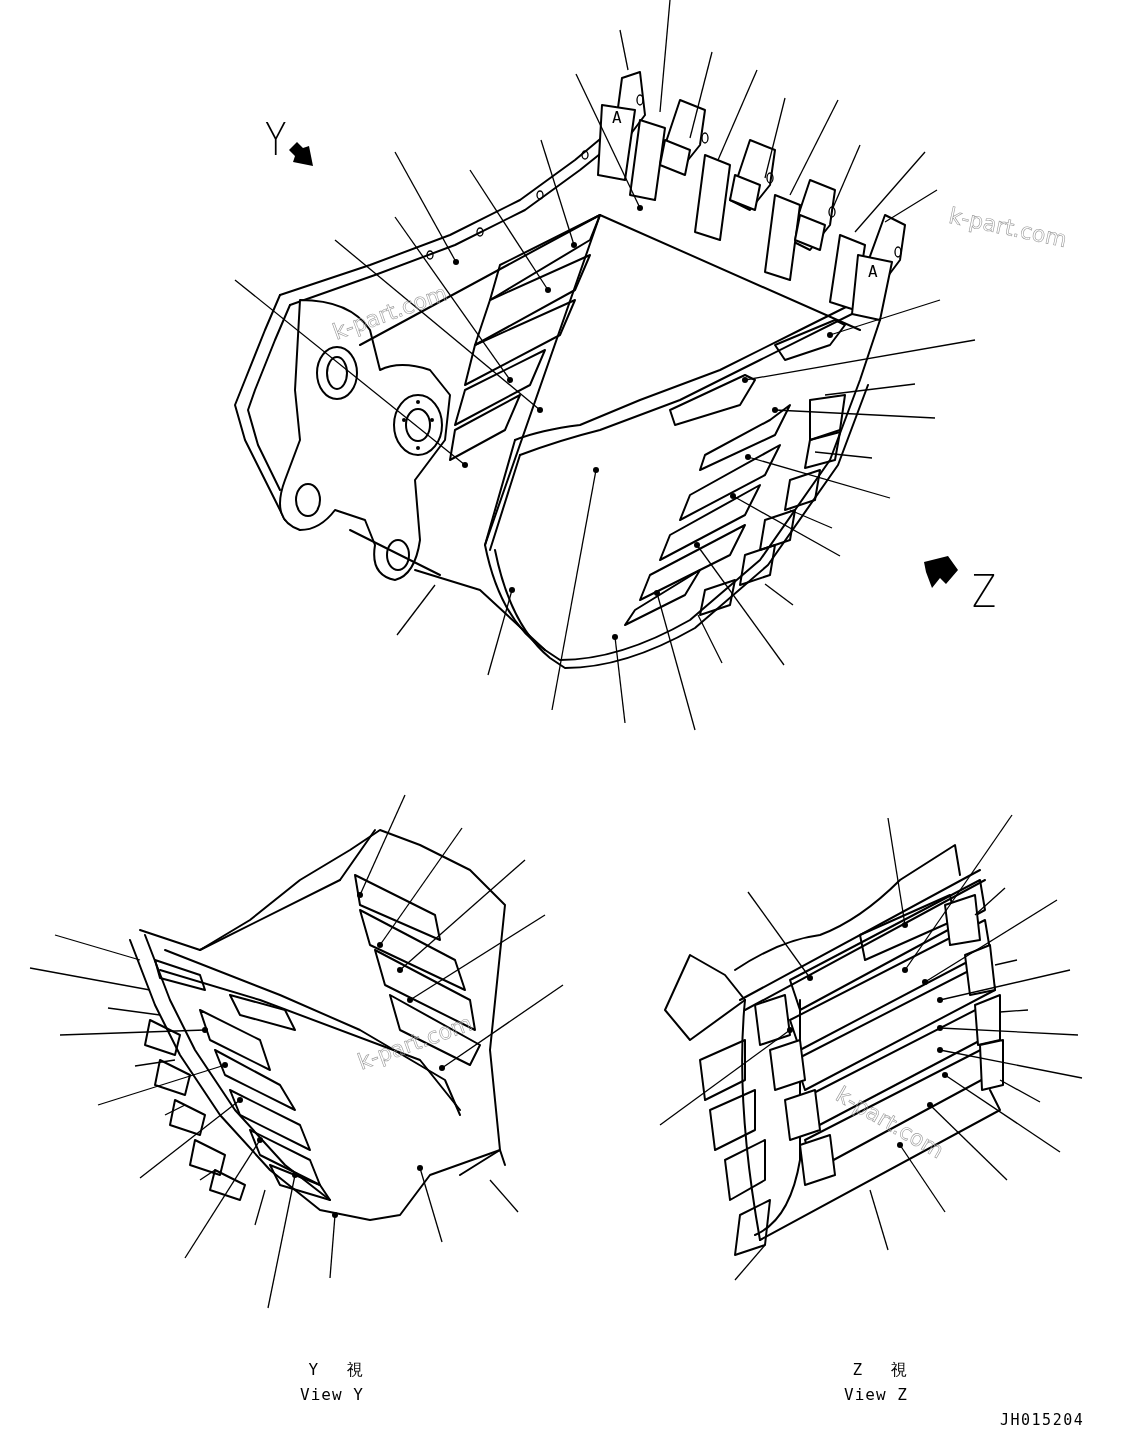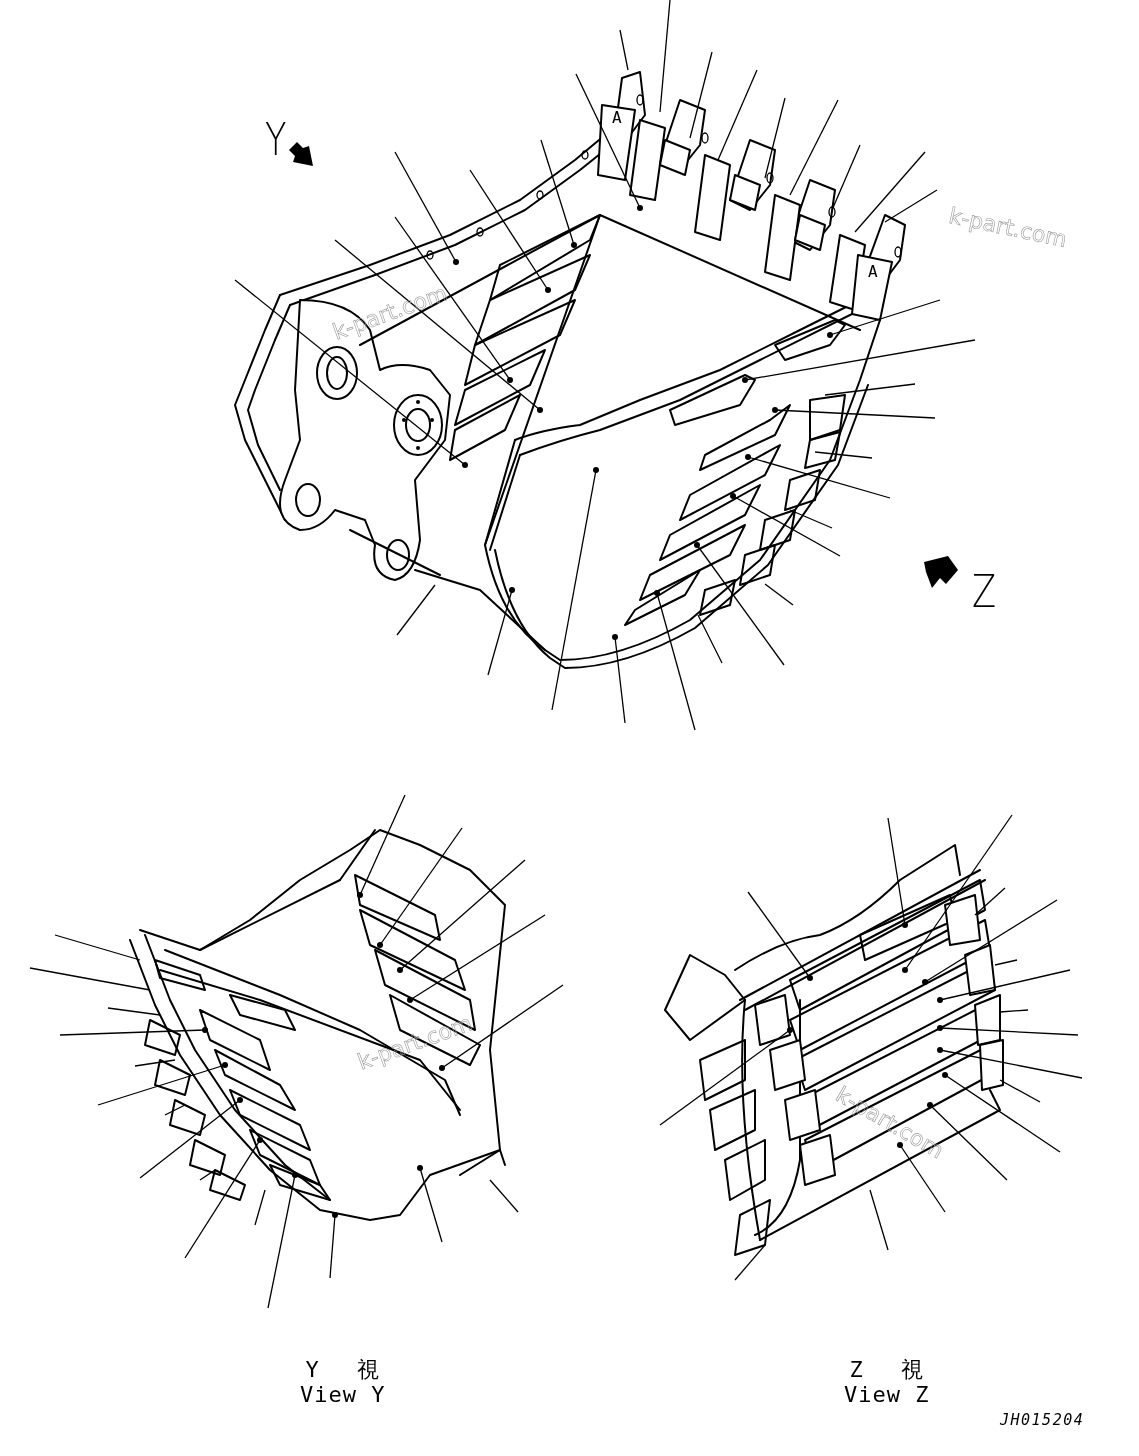--- a/index.html
+++ b/index.html
@@ -5,21 +5,21 @@
     html, body { margin: 0; padding: 0; background: #ffffff; }
     body { width: 1139px; height: 1456px; position: relative; overflow: hidden; font-family: "DejaVu Sans Mono", monospace; color: #000; }
     .canvas { position: absolute; left: 0; top: 0; width: 1139px; height: 1456px; }
     svg.drawing { position: absolute; left: 0; top: 0; }
     svg.drawing .ln { stroke: #000; fill: none; stroke-width: 2; stroke-linejoin: round; stroke-linecap: round; }
     svg.drawing .thin { stroke: #000; fill: none; stroke-width: 1.3; }
     svg.drawing .fillw { fill: #fff; stroke: #000; stroke-width: 2; stroke-linejoin: round; }
     svg.drawing .dot { fill: #000; }
     .view-letter { position: absolute; font-family: "DejaVu Sans", sans-serif; font-size: 44px; font-weight: 300; line-height: 1; transform: scaleX(0.8); transform-origin: left top; }
     .arrow-icon { position: absolute; }
-    .caption { position: absolute; text-align: center; font-family: "DejaVu Sans Mono", monospace; font-size: 22px; line-height: 25px; letter-spacing: 1px; }
+    .caption { position: absolute; text-align: right; font-family: "DejaVu Sans Mono", monospace; font-size: 16px; line-height: 25px; letter-spacing: 1px; }
     .caption .row { display: block; white-space: pre; }
     .code { position: absolute; font-family: "DejaVu Sans Mono", monospace; font-size: 15px; letter-spacing: 1.5px; }
     .watermark { position: absolute; font-family: "DejaVu Sans", sans-serif; font-size: 22px; color: transparent; -webkit-text-stroke: 0.6px #9a9a9a; white-space: nowrap; }
   </style>
 </head>
 <body>
 
 <div class="canvas">
 
   <svg class="drawing" width="1139" height="1456" viewBox="0 0 1139 1456">
@@ -302,14 +302,14 @@
 
   <div class="caption" style="left:300px; top:1357px;">
     <span class="row">Y　 視</span>
     <span class="row">View Y</span>
   </div>
   <div class="caption" style="left:844px; top:1357px;">
     <span class="row">Z　 視</span>
     <span class="row">View Z</span>
   </div>
 
-  <div class="code" style="left:1000px; top:1411px;font-style:italic;">JH015204</div>
+  <div class="code" style="left:1000px; top:1411px;">JH015204</div>
 </div>
 
 </body></html>

